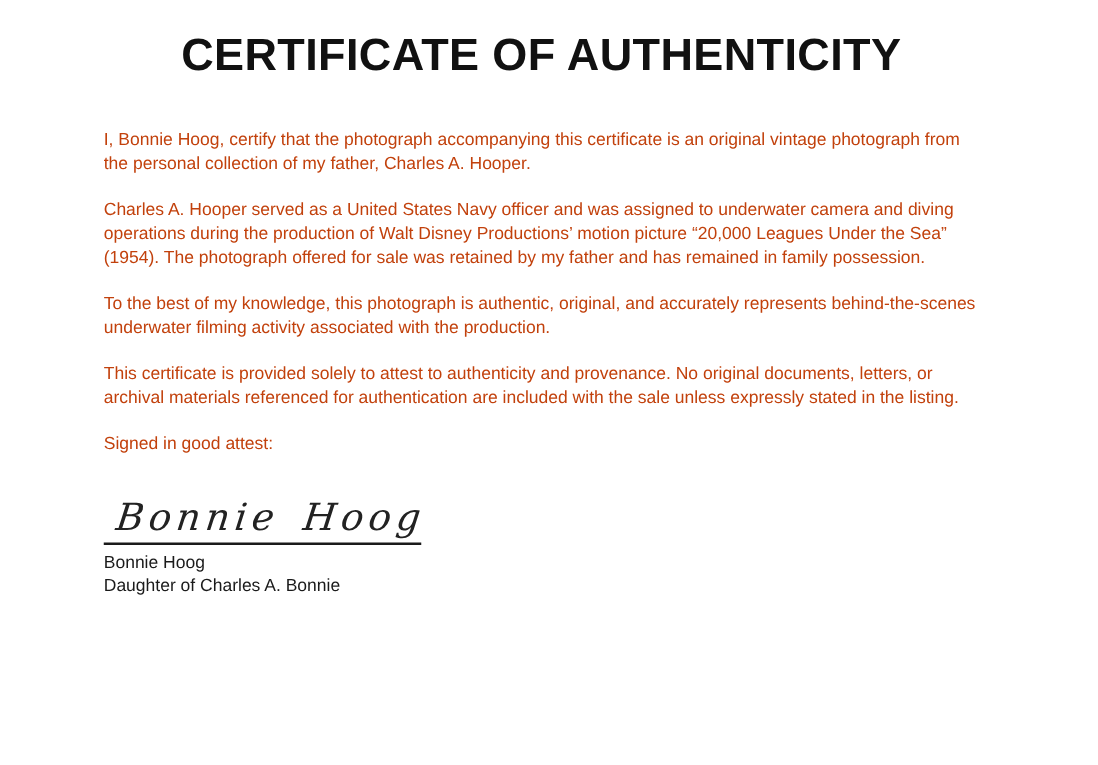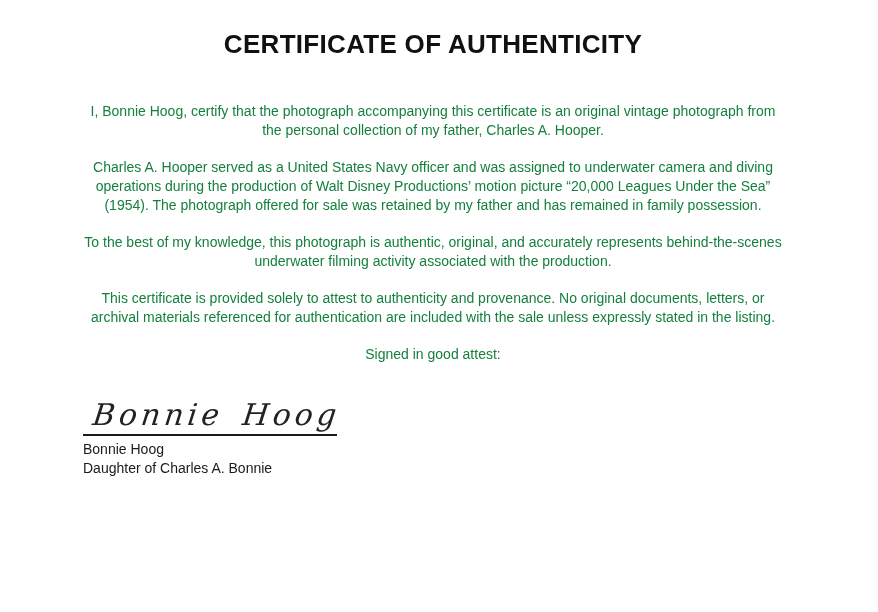--- a/index.html
+++ b/index.html
@@ -16,33 +16,32 @@
   }
   .page {
     box-sizing: border-box;
     width: 878px;
     height: 612px;
     padding: 0 95px 0 83px;
   }
   .cert-title {
     margin: 28px 0 0 0;
     text-align: center;
-    font-size: 26px;
+    font-size: 36px;
     line-height: 32px;
     font-weight: 700;
     letter-spacing: 0.3px;
     color: #111111;
     font-family: "Liberation Sans", sans-serif;
   }
   .par {
     font-size: 14px;
     line-height: 19px;
     margin: 18px 0 0 0;
-    color: #15803d;
-    text-align: center;
+    color: #c2410c;
   }
   .par.first {
     margin-top: 42px;
   }
   .sig-block {
     margin-top: 33px;
   }
   .sig-script {
     display: inline-block;
     margin-left: 8px;

